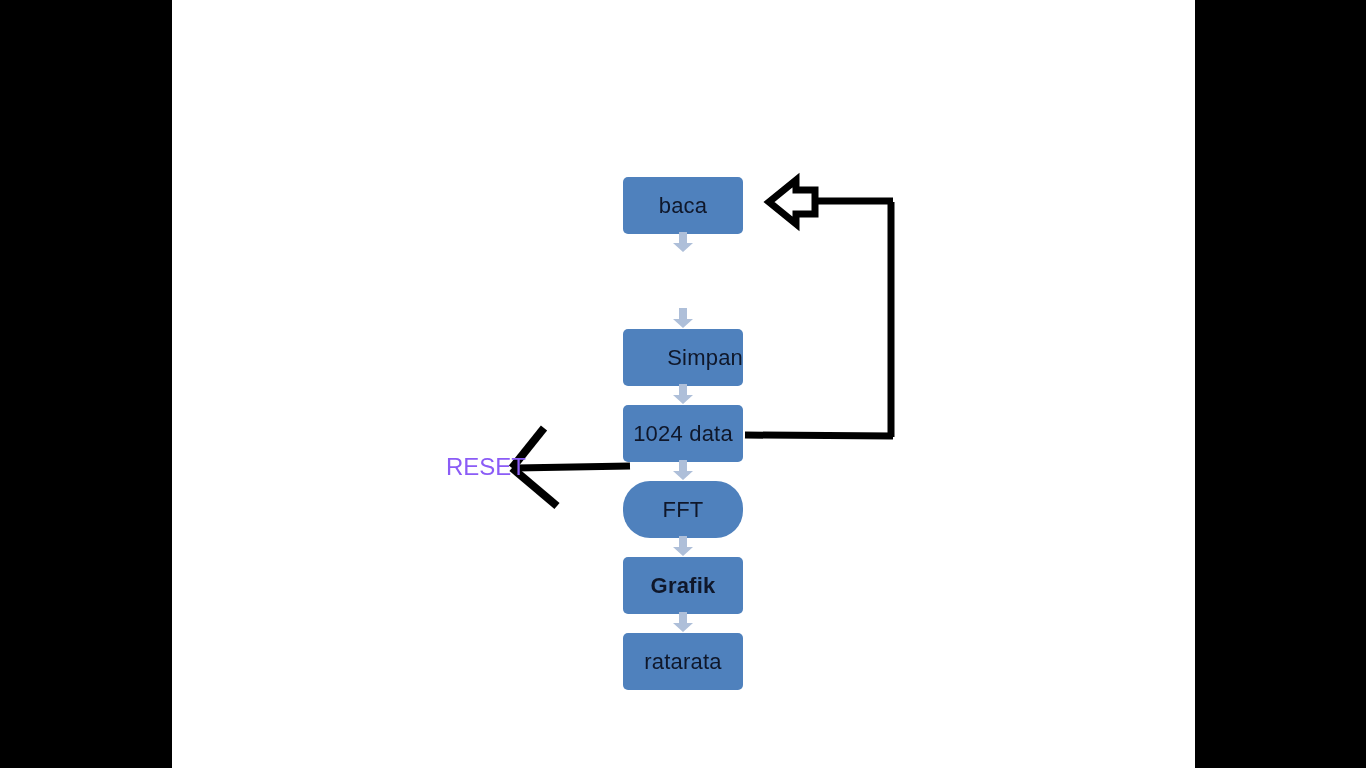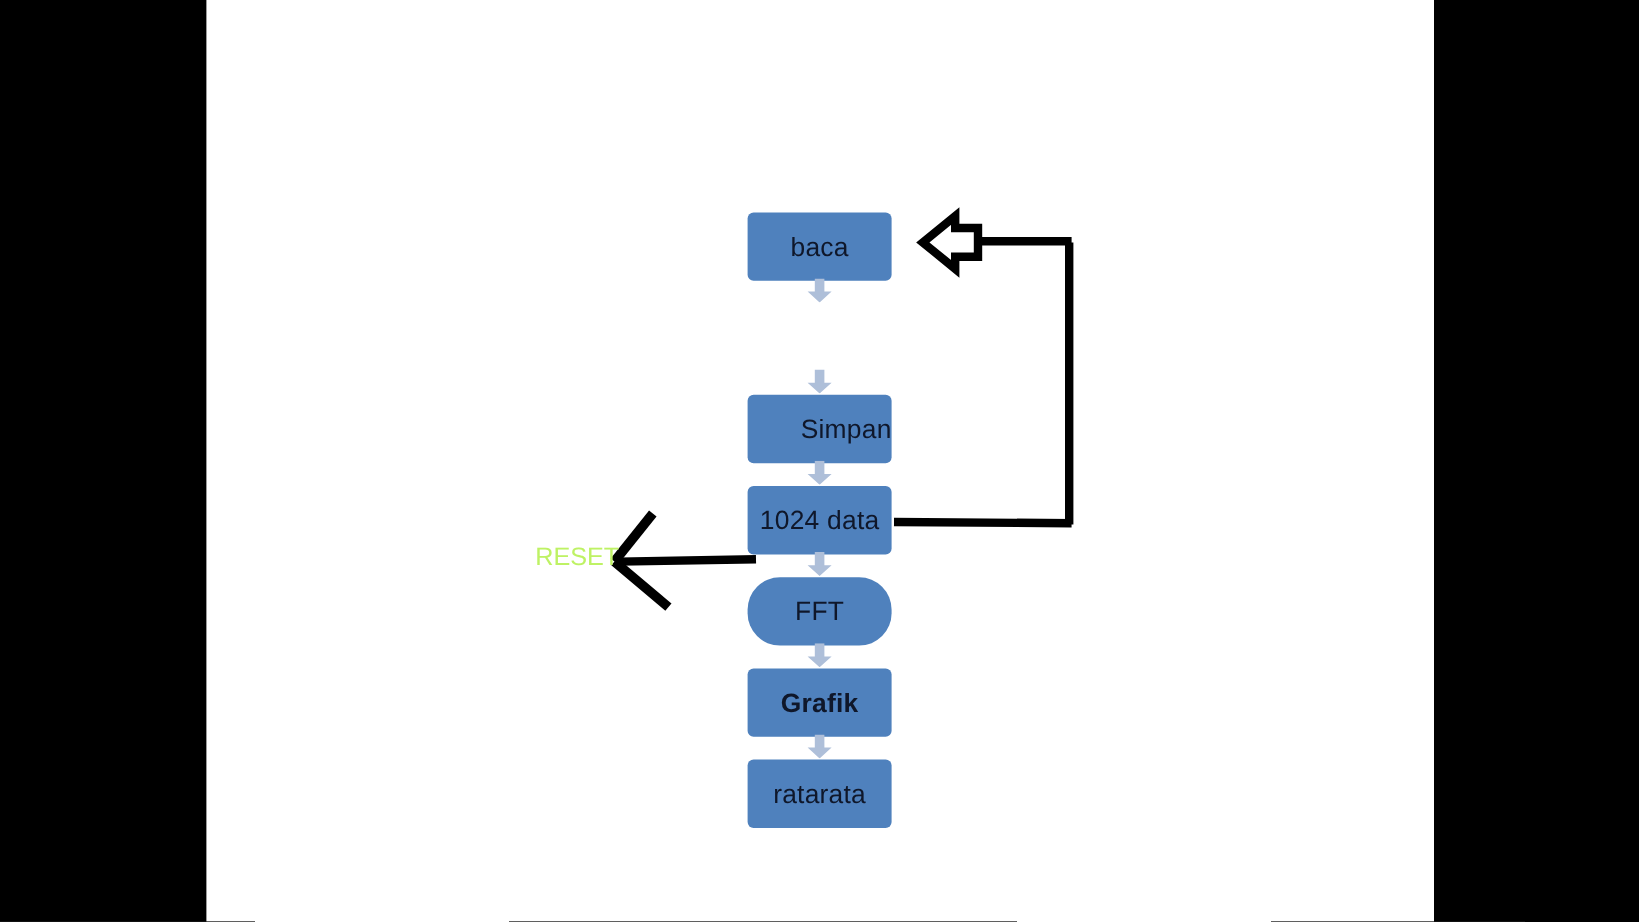--- a/index.html
+++ b/index.html
@@ -55,22 +55,22 @@
   #ink {
     position:absolute; left:0; top:0;
     width:1366px; height:768px;
     pointer-events:none;
   }
 
   
   #reset-label {
     position:absolute;
     left:446px; top:453px;
-    font-size:21px;
-    color:#bef264;
+    font-size:24px;
+    color:#8b5cf6;
     white-space:nowrap;
     user-select:none;
   }
 </style>
 </head>
 <body>
 
 <div id="stage">
 
   <div class="bar-left"></div>

